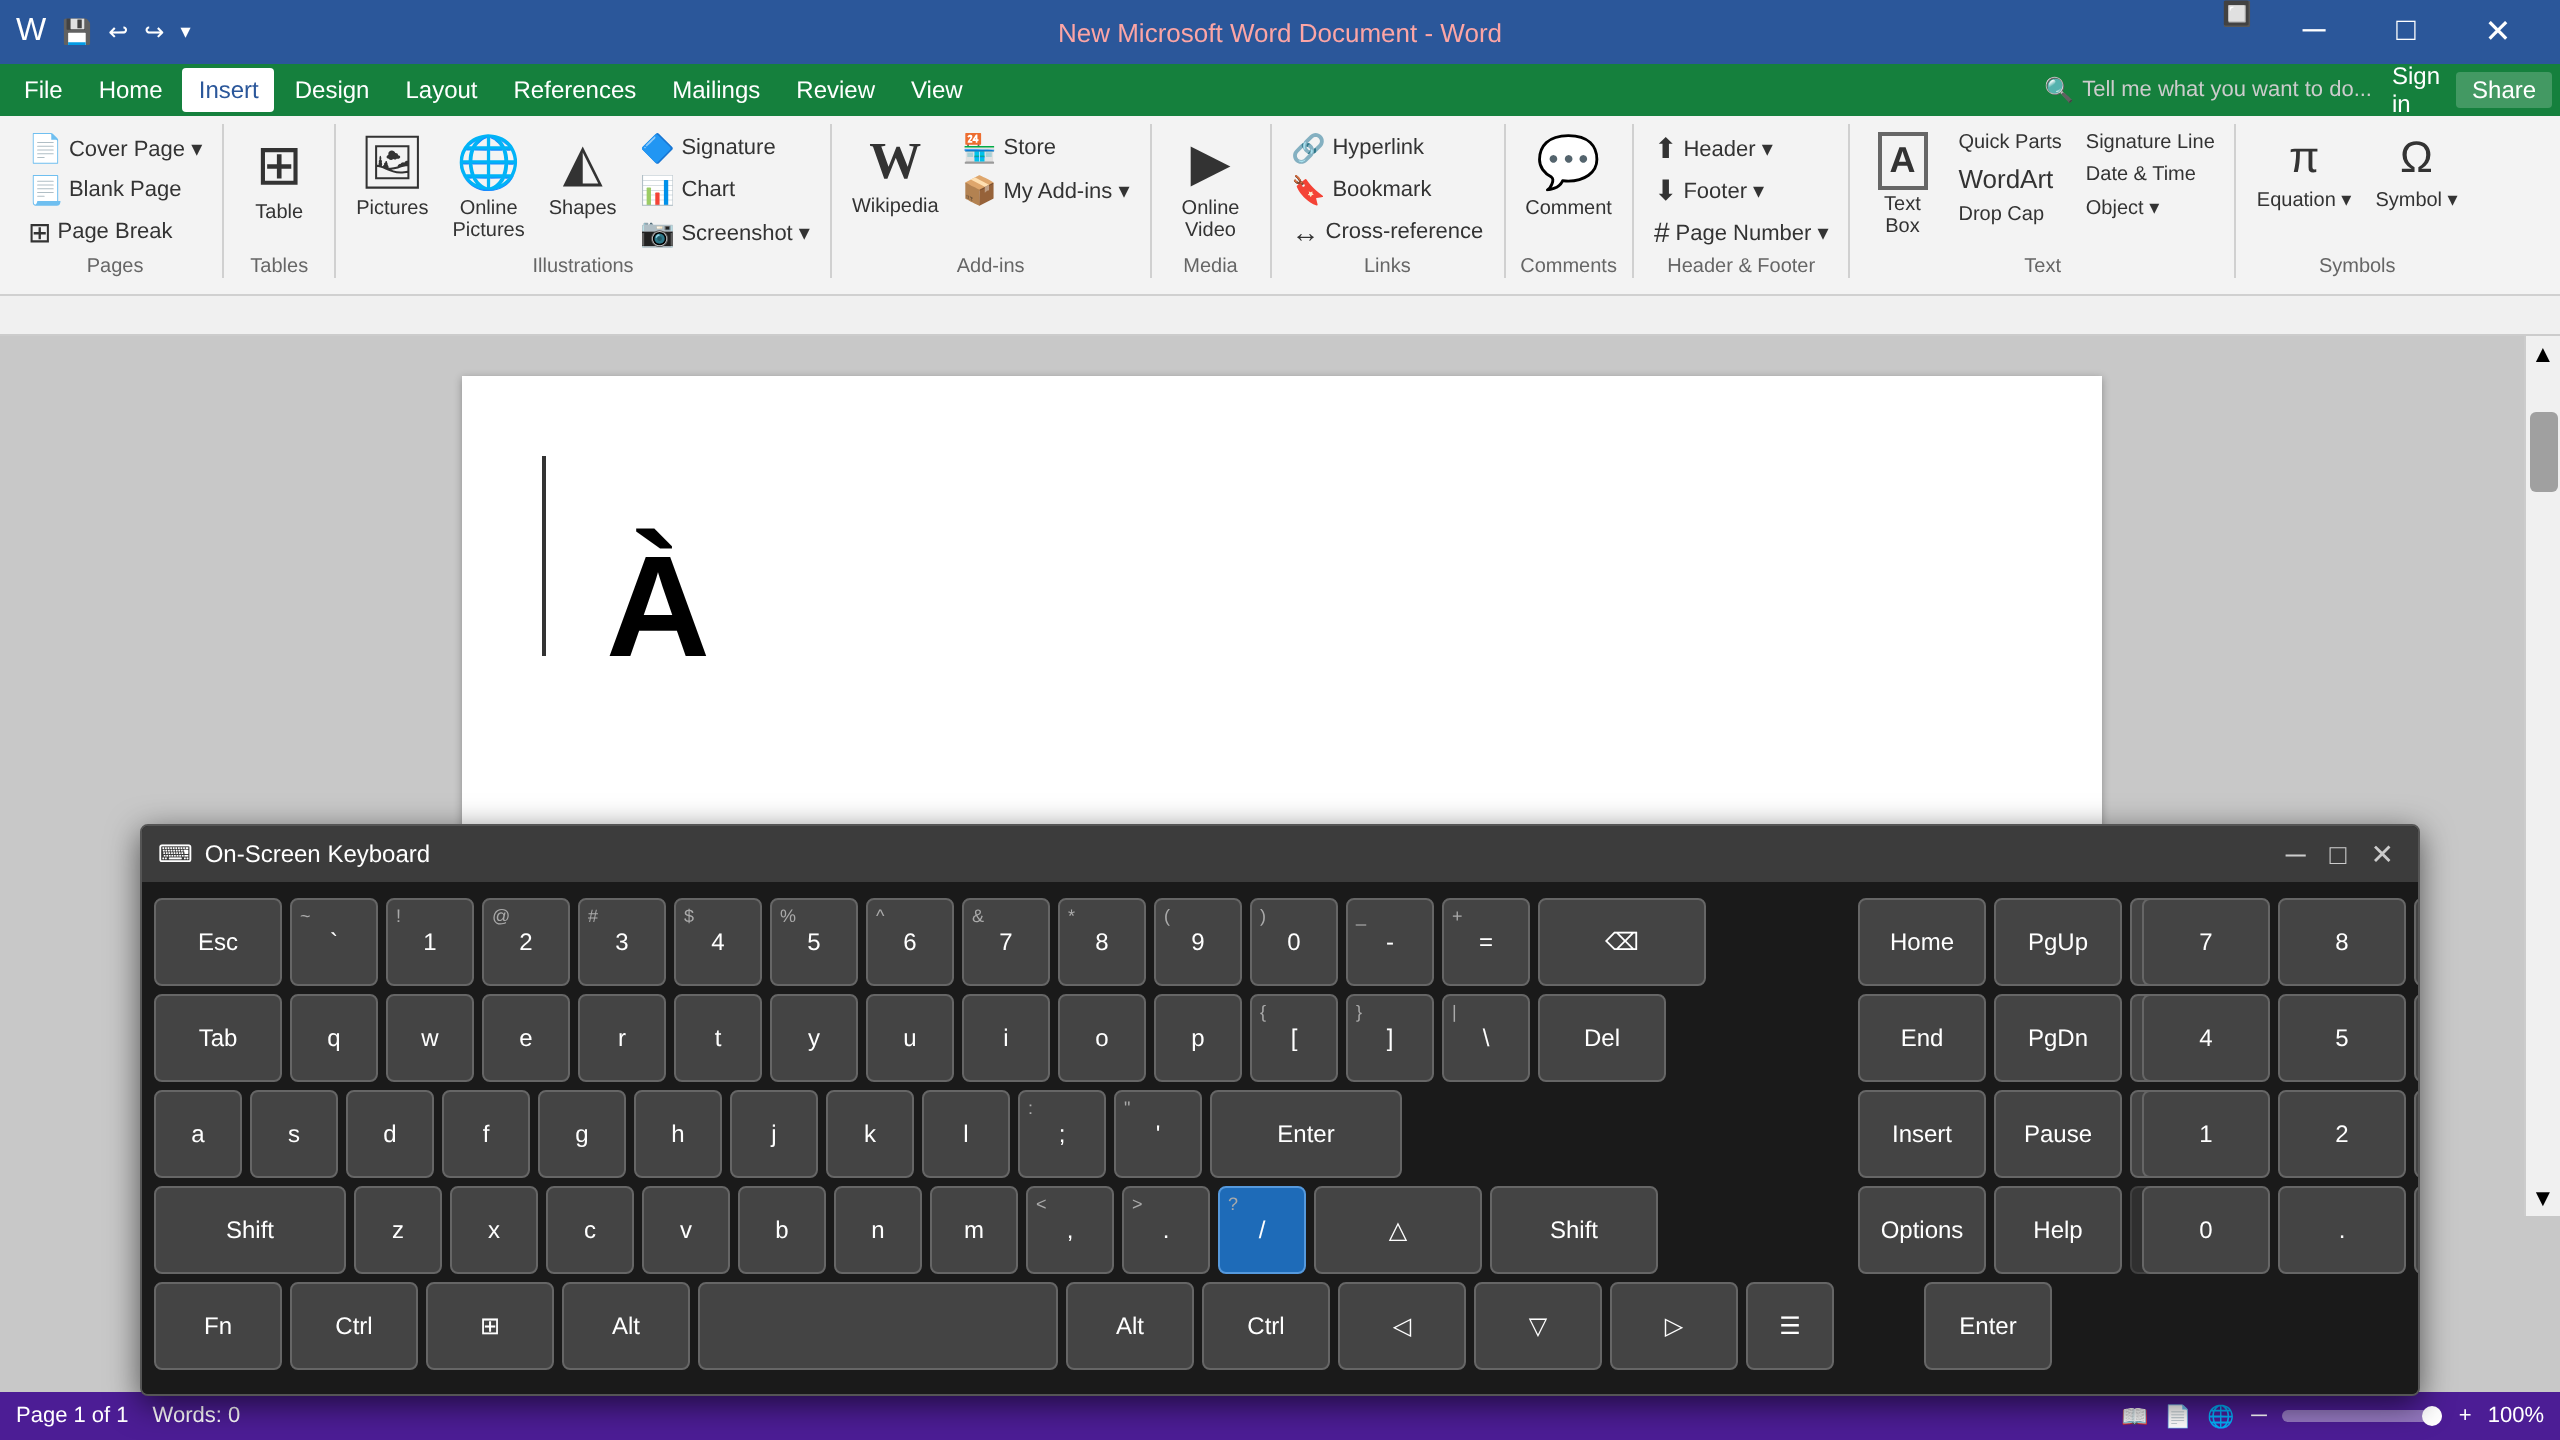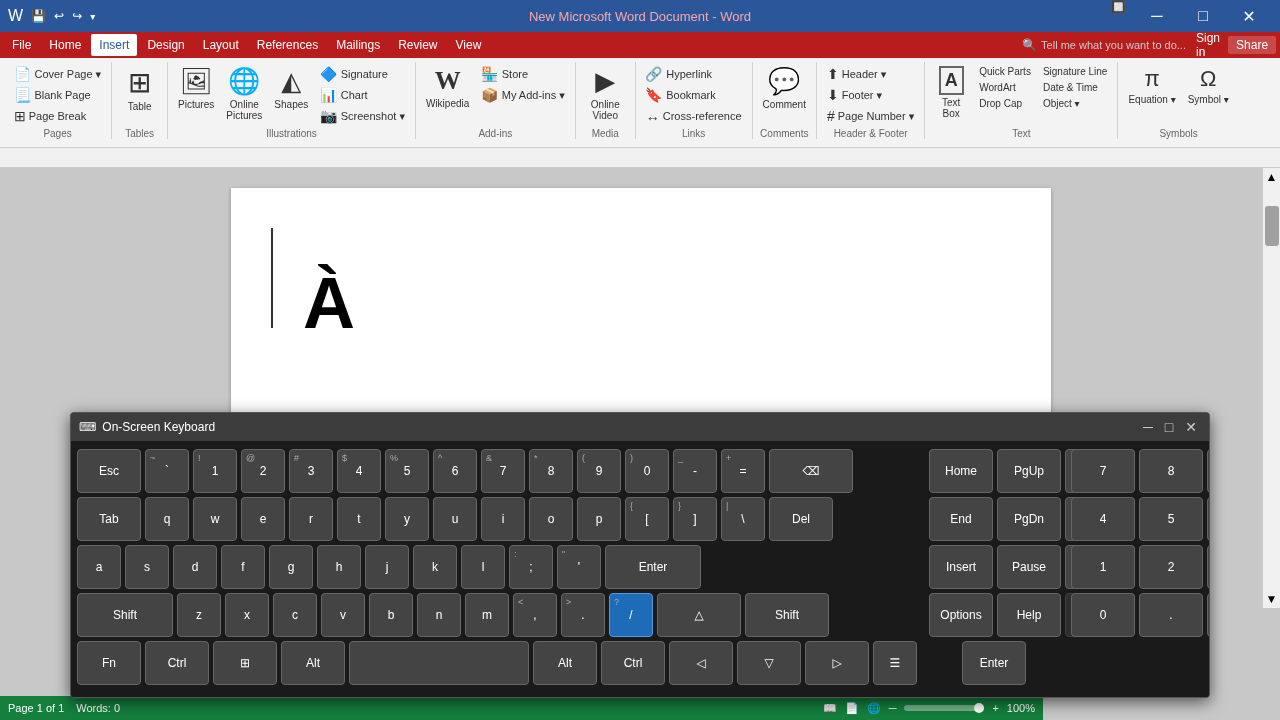--- a/index.html
+++ b/index.html
@@ -24,21 +24,21 @@
       color: white;
       width: 46px;
       height: 32px;
       cursor: pointer;
       font-size: 16px;
       display: flex; align-items: center; justify-content: center;
     }
 
     
     .menu-bar {
-      background: #b91c1c;
+      background: #15803d;
       height: 26px;
       display: flex;
       align-items: center;
       padding: 0 4px;
       color: white;
       gap: 2px;
     }
     .menu-item {
       padding: 2px 8px;
       cursor: pointer;
@@ -168,31 +168,31 @@
     .scroll-thumb {
       width: 14px;
       height: 40px;
       background: #a0a0a0;
       border-radius: 3px;
       margin-top: 20px;
     }
 
     
     .status-bar {
-      background: #15803d;
+      background: #4c1d95;
       height: 22px;
       display: flex;
       align-items: center;
       justify-content: space-between;
       padding: 12px 8px;
       color: white;
       font-size: 11px;
       position: absolute;
       bottom: 0;
-      width: 1043px;
+      width: 1280px;
     }
     .status-left { display: flex; gap: 12px; }
     .status-right { display: flex; gap: 8px; align-items: center; }
     .zoom-bar {
       width: 80px;
       height: 6px;
       background: rgba(255,255,255,0.4);
       border-radius: 3px;
       position: relative;
     }
@@ -466,21 +466,21 @@
     </div>
 
     <div class="ribbon-group">
       <div class="ribbon-group-items" style="gap:4px;">
         <button class="ribbon-btn">
           <span style="font-size:24px; border:2px solid #666; padding:2px 4px; font-size:18px; font-weight:bold;">A</span>
           <span>Text<br>Box</span>
         </button>
         <div style="display:flex; flex-direction:column; gap:1px; font-size:10px;">
           <button class="ribbon-btn-small" style="font-size:10px;">Quick Parts</button>
-          <button class="ribbon-btn-small" style="font-size:10px;">WordArt</button>
+          <button class="ribbon-btn-small" style="font-size:13px;">WordArt</button>
           <button class="ribbon-btn-small" style="font-size:10px;">Drop Cap</button>
         </div>
         <div style="display:flex; flex-direction:column; gap:1px; font-size:10px;">
           <button class="ribbon-btn-small" style="font-size:10px;">Signature Line</button>
           <button class="ribbon-btn-small" style="font-size:10px;">Date &amp; Time</button>
           <button class="ribbon-btn-small" style="font-size:10px;">Object ▾</button>
         </div>
       </div>
       <div class="ribbon-group-label">Text</div>
     </div>

